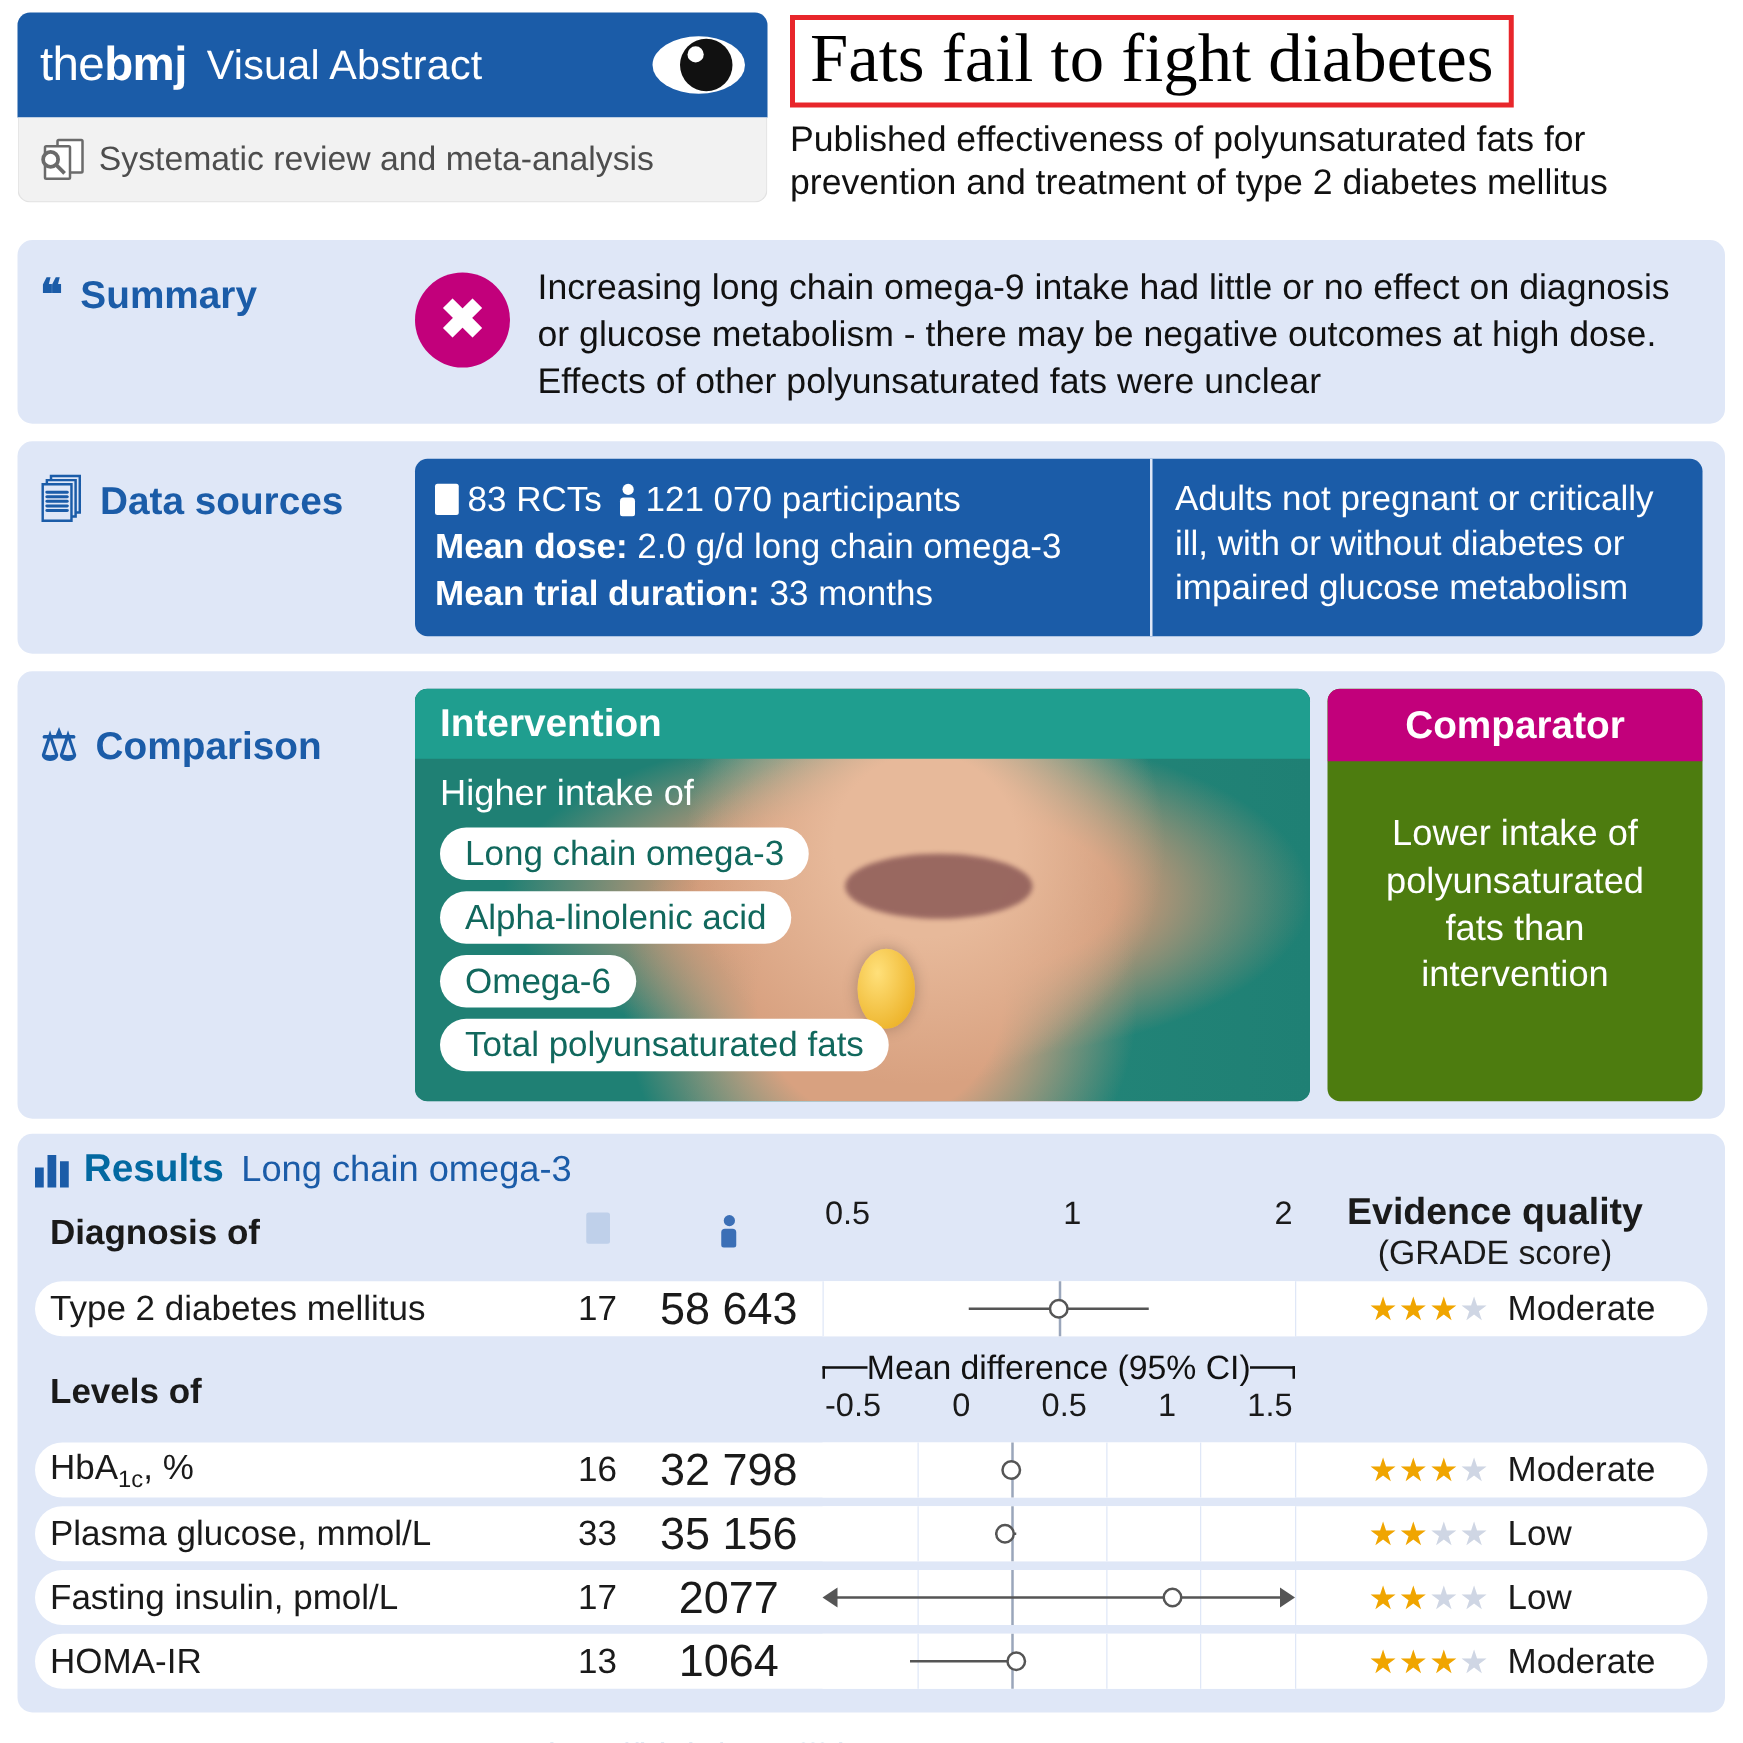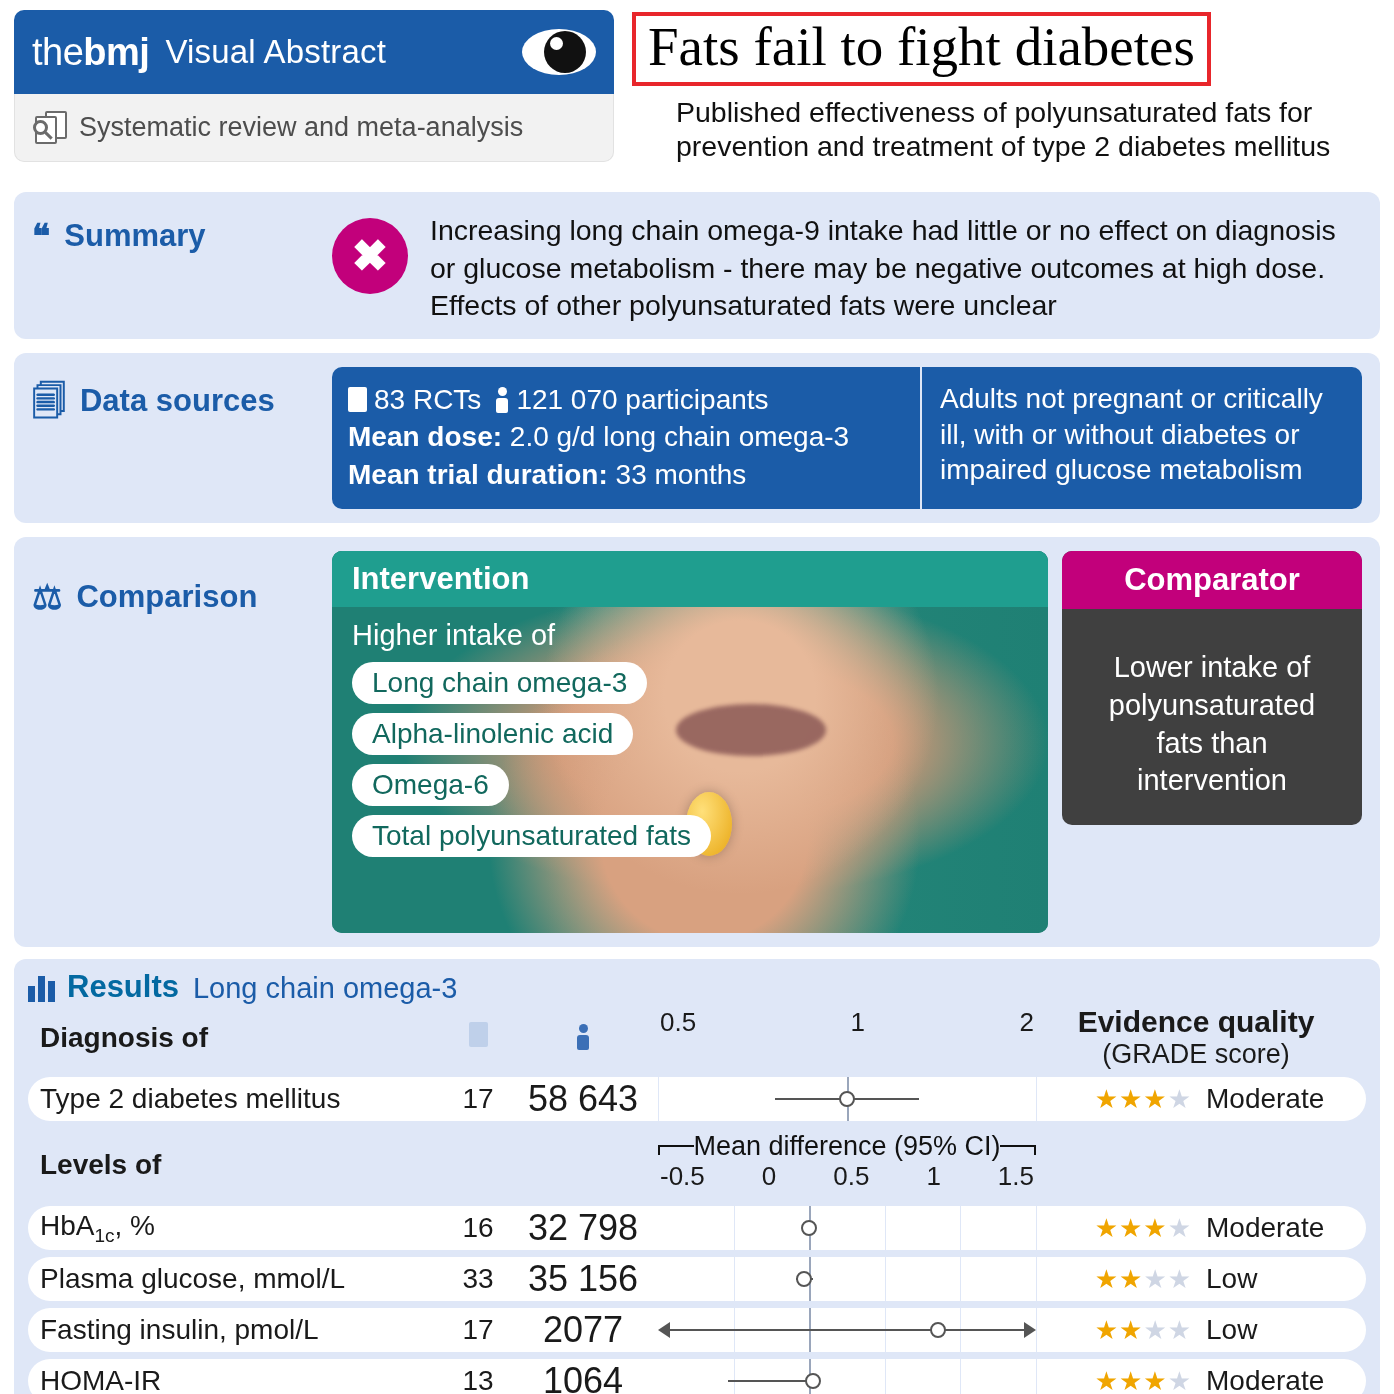--- a/index.html
+++ b/index.html
@@ -44,21 +44,21 @@
   .doc-icon .mag { position: absolute; left: 0px; top: 9px; width: 15px; height: 15px; border: 3px solid #6b6b6b; border-radius: 50%; background: #fff; }
   .doc-icon .mag-h { position: absolute; left: 11px; top: 23px; width: 9px; height: 3px; background: #6b6b6b; transform: rotate(45deg); }
 
   .titlebox { flex: 1; padding-top: 2px; }
   .main-title {
     display: inline-block;
     font-family: "Liberation Serif", serif;
     font-size: 55px; line-height: 1.05; font-weight: 400; color: #000;
     border: 4px solid #e8262b; padding: 2px 12px 6px 12px;
   }
-  .subtitle { font-size: 28.5px; line-height: 1.2; color: #111; margin-top: 9px; margin-left: 44px; }
+  .subtitle { font-size: 28.5px; line-height: 1.2; color: #111; margin-top: 9px; }
 
   
   .panel { background: #dfe7f7; border-radius: 12px; margin-top: 14px; padding: 14px 18px; }
   .sec-title { display: flex; align-items: center; gap: 14px; color: #1b5ca8; font-size: 31px; font-weight: bold; }
   .sec-title .glyph { font-size: 34px; line-height: 1; }
 
   
   .summary-row { display: flex; align-items: flex-start; gap: 0; }
   .summary-left { width: 300px; padding-top: 12px; }
   .summary-x {
@@ -79,39 +79,39 @@
   .ds-line b { font-weight: bold; }
   .ds-icon-doc { display: inline-block; width: 19px; height: 25px; background: #fff; border-radius: 2px; vertical-align: -3px; margin-right: 7px; position: relative;}
   .ds-icon-person { display: inline-block; width: 14px; height: 26px; vertical-align: -4px; margin: 0 7px 0 14px; position: relative; }
   .ds-icon-person::before { content:""; position:absolute; left:3px; top:0; width:9px; height:9px; background:#fff; border-radius:50%; }
   .ds-icon-person::after { content:""; position:absolute; left:1px; top:11px; width:12px; height:15px; background:#fff; border-radius:3px 3px 2px 2px; }
 
   
   .cmp-wrap { display: flex; align-items: flex-start; }
   .cmp-left { width: 300px; padding-top: 28px; }
   .cmp-mid {
-    position: relative; flex: 1; height: 382px; border-radius: 10px; overflow: hidden;
+    position: relative; flex: 1; height: 330px; border-radius: 10px; overflow: hidden;
     background: linear-gradient(90deg,#1f7f72 0%, #1f7f72 34%, #2a8d80 42%, #8b5f50 55%, #c49078 70%, #7d5544 86%, #1f7f72 100%);
   }
   .cmp-photo {
     position: absolute; inset: 0;
     background:
       radial-gradient(circle at 57% 38%, #e7b99a 0 16%, rgba(231,185,154,0) 42%),
       radial-gradient(circle at 52% 75%, #d8a180 0 22%, rgba(216,161,128,0) 46%),
       radial-gradient(ellipse at 55% 50%, #cf9877 0 30%, rgba(207,152,119,0) 58%),
       linear-gradient(90deg,#1f8074 0 30%, #27897c 38%, #1f8074 100%);
   }
   .cmp-pill-mouth { position:absolute; left:48%; top:40%; width:150px; height:52px; background:#8c5a57; border-radius:50%; filter: blur(2px); opacity:.85;}
   .cmp-capsule { position:absolute; left:49.5%; top:63%; width:46px; height:64px; background: radial-gradient(ellipse at 35% 30%, #ffe07a, #e8a714); border-radius:50%; box-shadow: 0 0 12px rgba(0,0,0,.25); }
   .cmp-head { background: #1f9e8f; color: #fff; font-size: 31px; font-weight: bold; padding: 10px 20px; position: relative; z-index: 2;}
   .cmp-body { position: relative; z-index: 2; padding: 8px 20px; }
   .cmp-lead { color: #fff; font-size: 29px; margin: 4px 0 10px 0; }
   .cmp-tag { display: inline-block; background: #fff; color: #11685d; font-size: 28px; border-radius: 22px; padding: 5px 20px; margin-bottom: 9px; }
   .cmp-right {
-    width: 300px; margin-left: 14px; border-radius: 10px; overflow: hidden; background: #404040; height: 274px;
+    width: 300px; margin-left: 14px; border-radius: 10px; overflow: hidden; background: #4d7c0f; height: 330px;
   }
   .cmp-right-head { background: #c2007b; color: #fff; font-size: 31px; font-weight: bold; text-align: center; padding: 11px 8px; }
   .cmp-right-body { color: #fff; font-size: 29px; line-height: 1.3; text-align: center; padding: 40px 22px; }
   .res-head { display: flex; align-items: flex-end; gap: 14px; }
   .res-title { color: #0369a1; font-size: 31px; font-weight: bold; display:flex; align-items:center; gap:12px;}
   .bars-icon { display:inline-flex; align-items:flex-end; gap:3px; height:30px; }
   .bars-icon i { display:block; width:7px; background:#1b5ca8; }
   .res-sub { color: #1b5ca8; font-size: 29px; font-weight: 400; }
   .trow { display: flex; align-items: center; }
   .c-label { flex: 0 0 420px; font-size: 28px; padding-left: 12px; }

